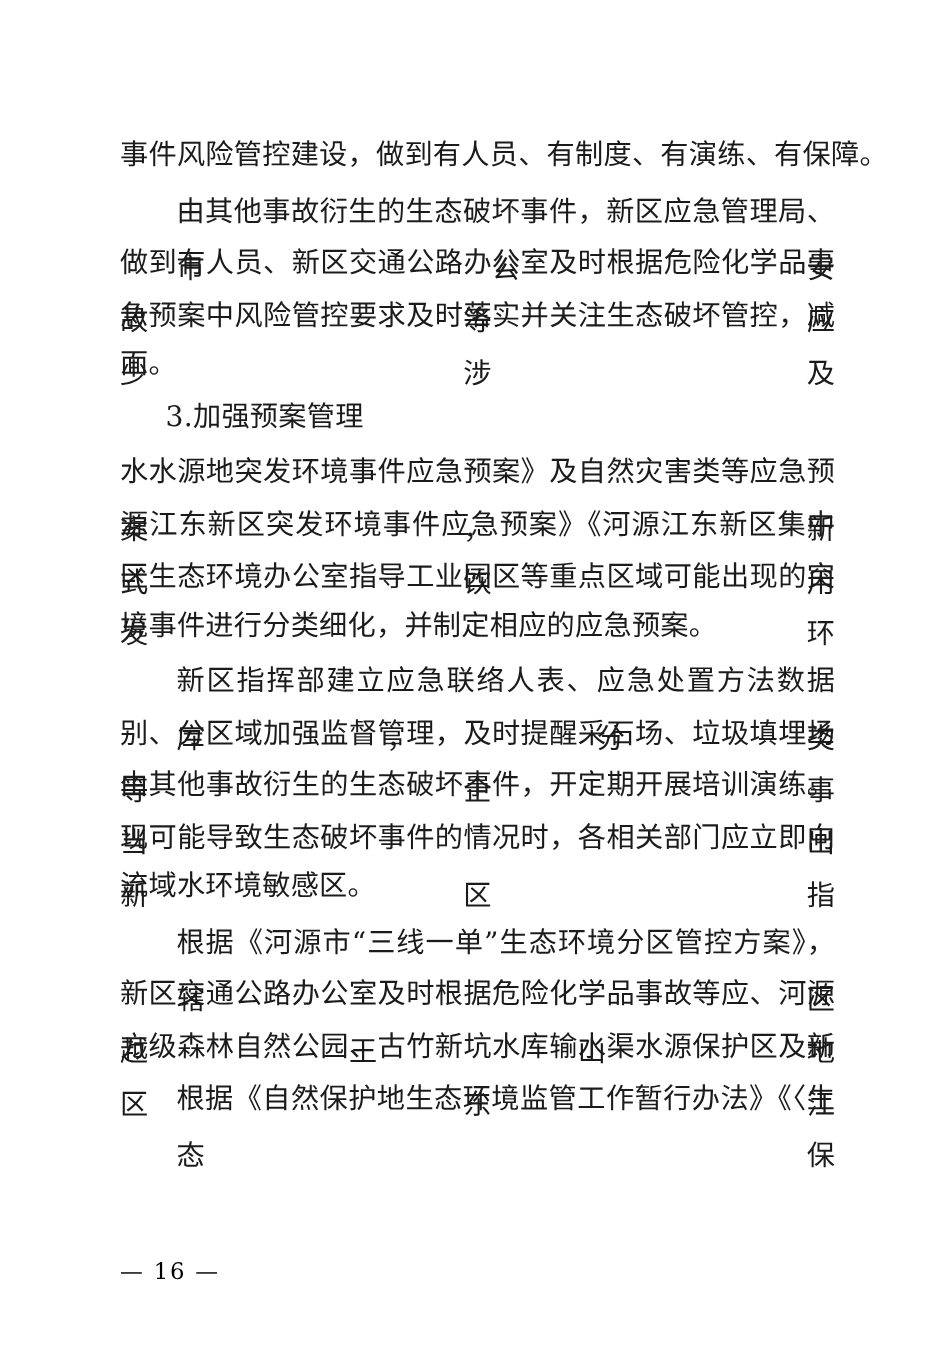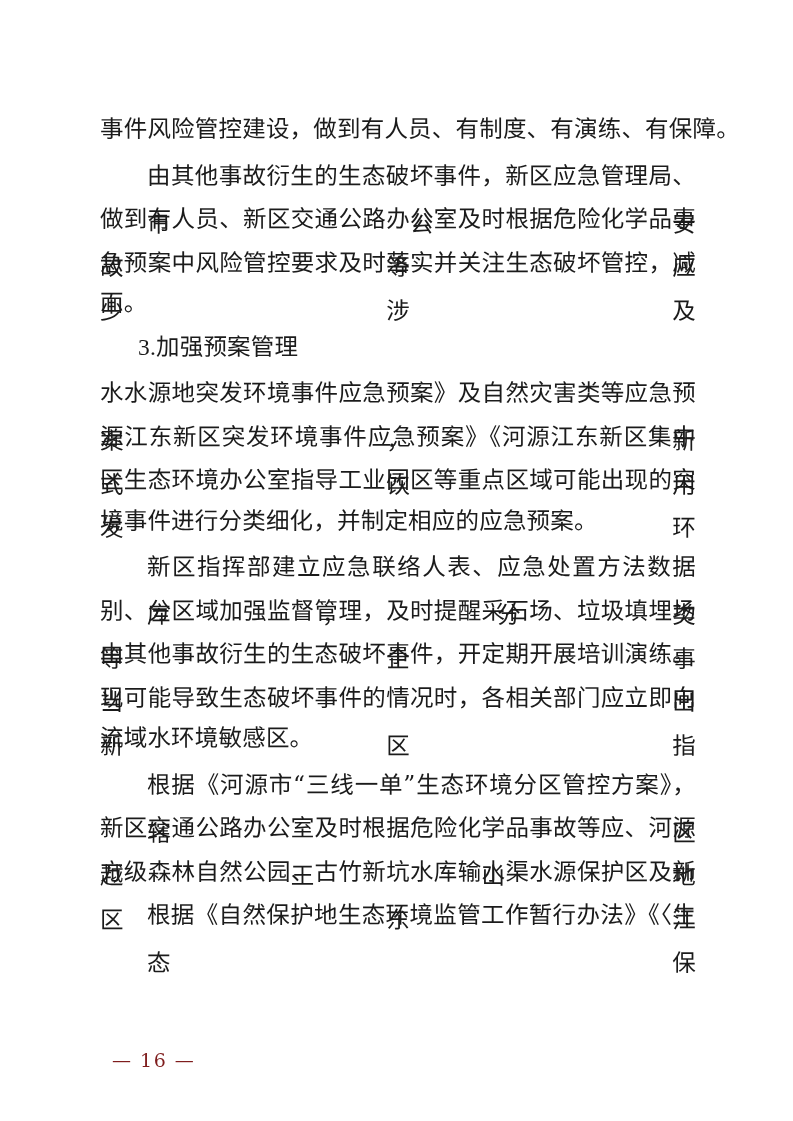--- a/index.html
+++ b/index.html
@@ -46,40 +46,39 @@
     white-space: normal;
     text-align: justify;
     text-align-last: justify;
     line-height: 48px;
   }
 
   
   .doc-line.flush {
     text-align: center;
     text-align-last: left;
-    font-family: Liberation Serif, serif;
   }
 
   
   .indent2 {
     padding-left: 47px;
   }
   .indent-heading {
     padding-left: 38px;
   }
 
   .page-number {
     position: absolute;
-    left: 112px;
+    left: 100px;
     top: 1047px;
     width: 200px;
     font-size: 19px;
     line-height: 26px;
     letter-spacing: 1.5px;
-    color: #7f1d1d;
+    color: #000000;
     font-family: "DejaVu Serif", "Liberation Serif", serif;
     white-space: pre;
   }
 </style>
 </head>
 <body>
 
 <div class="page">
 
   <div class="text-column">

